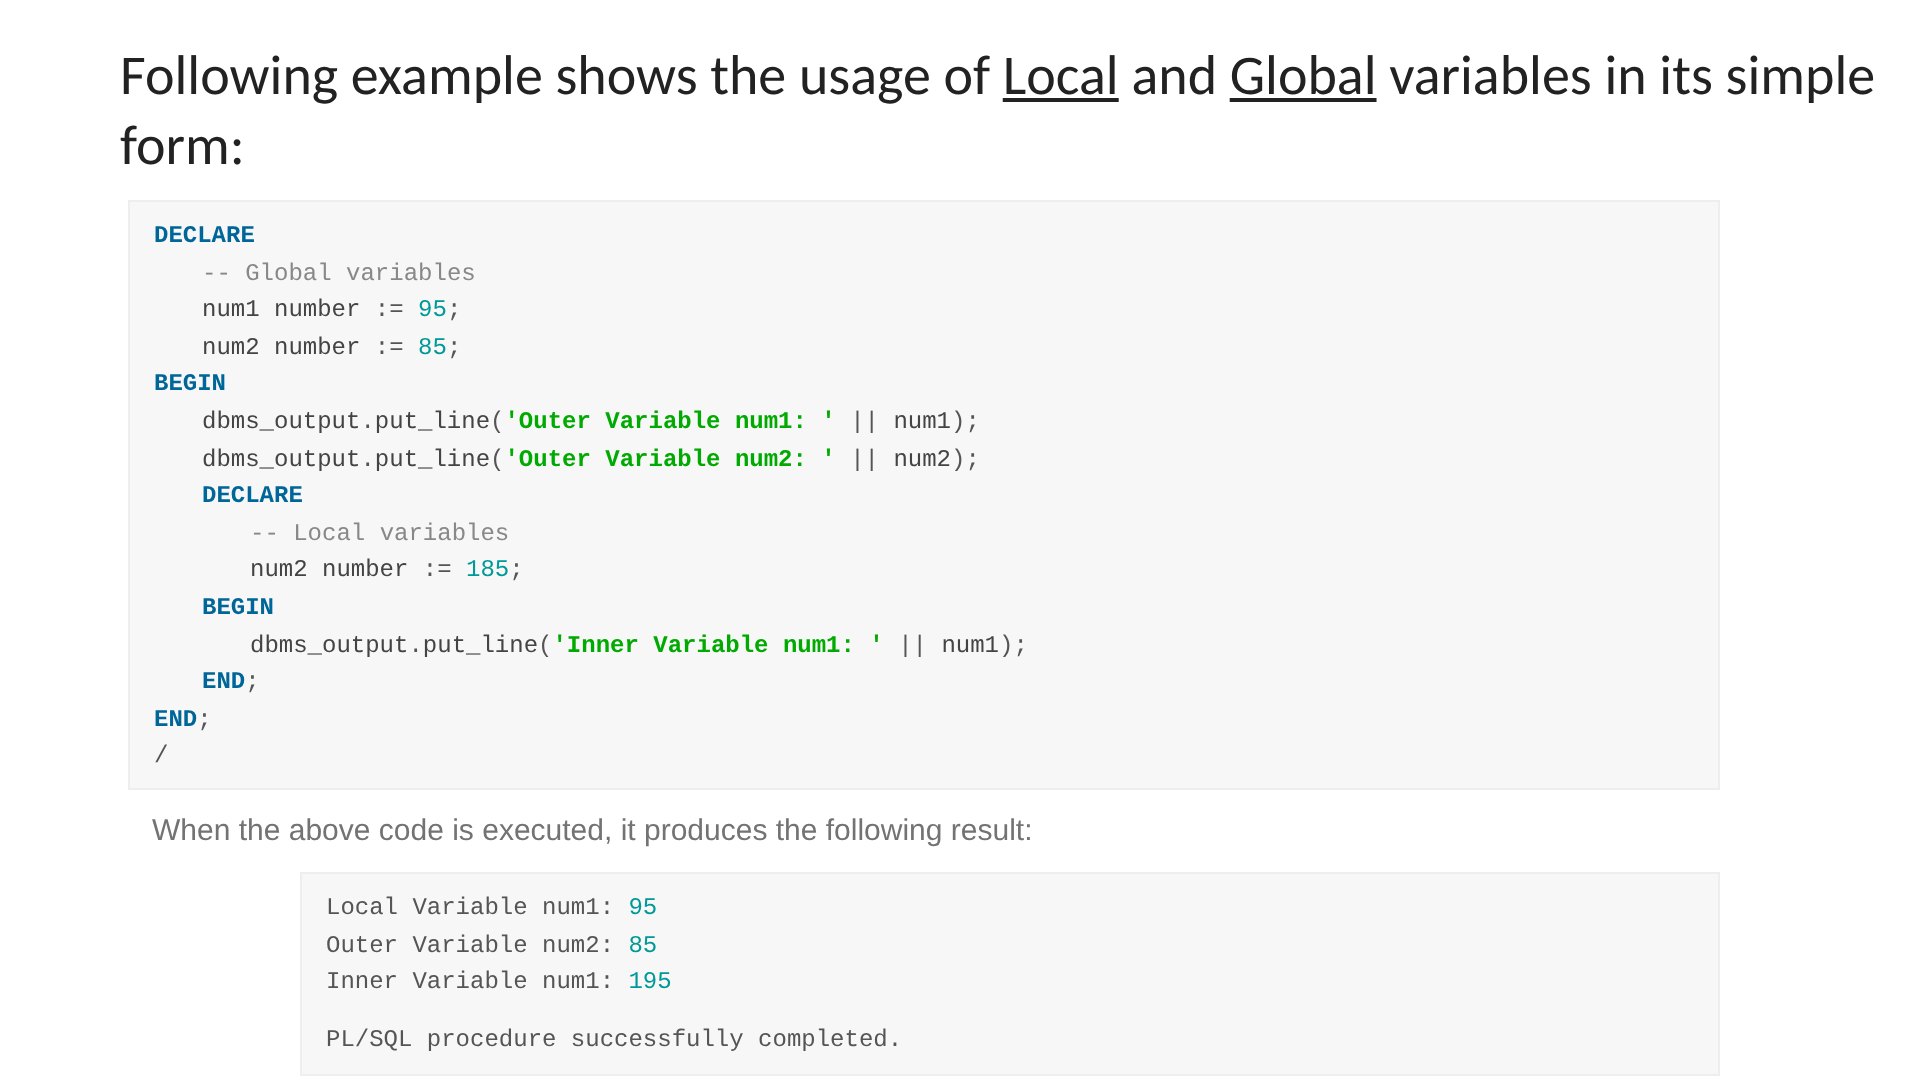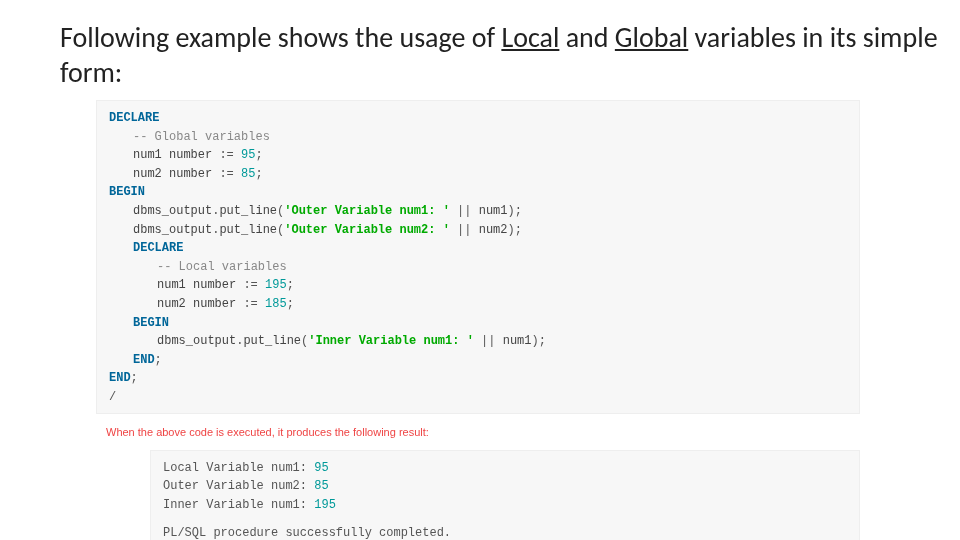--- a/index.html
+++ b/index.html
@@ -13,42 +13,42 @@
   }
   .title {
     font-size: 28px;
     color: #222;
     margin: 20px 0 10px 60px;
   }
   .title .u {
     text-decoration: underline;
   }
   .code-box {
-    margin: 0 100px 8px 96px;
+    margin: 0 100px 8px 64px;
     background: #f7f7f7;
     border: 1px solid #eee;
     padding: 8px 12px 6px 12px;
     font-family: Consolas, "Courier New", monospace;
     font-size: 12px;
     line-height: 1.55;
     color: #444;
   }
   .kw   { color: #069; font-weight: bold; }
   .com  { color: #888; }
   .pun  { color: #555; }
   .op   { color: #555; }
   .num  { color: #099; }
   .str  { color: #0a0; font-weight: bold; }
   .ind1 { padding-left: 24px; }
   .ind2 { padding-left: 48px; }
   .intertext {
-    margin: 12px 100px 12px 106px;
+    margin: 12px 100px 12px 76px;
     font-family: Arial, sans-serif;
-    font-size: 11px;
-    color: #ef4444;
+    font-size: 15px;
+    color: #737373;
   }
   .out-box {
     margin: 0 100px 0 150px;
     background: #f7f7f7;
     border: 1px solid #eee;
     padding: 8px 12px;
     font-family: Consolas, "Courier New", monospace;
     font-size: 12px;
     line-height: 1.55;
     color: #555;
@@ -66,21 +66,20 @@
 <div class="code-box">
   <div><span class="kw">DECLARE</span></div>
   <div class="ind1"><span class="com">-- </span><span class="com">Global</span><span class="com"> variables</span></div>
   <div class="ind1"><span>num1 number </span><span class="op">:=</span><span> </span><span class="num">95</span><span class="pun">;</span></div>
   <div class="ind1"><span>num2 number </span><span class="op">:=</span><span> </span><span class="num">85</span><span class="pun">;</span></div>
   <div><span class="kw">BEGIN</span></div>
   <div class="ind1"><span>dbms_output</span><span class="pun">.</span><span>put_line</span><span class="pun">(</span><span class="str">'Outer Variable num1: '</span><span class="op"> || </span><span>num1</span><span class="pun">);</span></div>
   <div class="ind1"><span>dbms_output</span><span class="pun">.</span><span>put_line</span><span class="pun">(</span><span class="str">'Outer Variable num2: '</span><span class="op"> || </span><span>num2</span><span class="pun">);</span></div>
   <div class="ind1"><span class="kw">DECLARE</span></div>
   <div class="ind2"><span class="com">-- </span><span class="com">Local</span><span class="com"> variables</span></div>
-  <div class="ind2"><span>num1 number </span><span class="op">:=</span><span> </span><span class="num">195</span><span class="pun">;</span></div>
   <div class="ind2"><span>num2 number </span><span class="op">:=</span><span> </span><span class="num">185</span><span class="pun">;</span></div>
   <div class="ind1"><span class="kw">BEGIN</span></div>
   <div class="ind2"><span>dbms_output</span><span class="pun">.</span><span>put_line</span><span class="pun">(</span><span class="str">'Inner Variable num1: '</span><span class="op"> || </span><span>num1</span><span class="pun">);</span></div>
   <div class="ind1"><span class="kw">END</span><span class="pun">;</span></div>
   <div><span class="kw">END</span><span class="pun">;</span></div>
   <div><span class="pun">/</span></div>
 </div>
 
 <div class="intertext">When the above code is executed, it produces the following result:</div>
 

